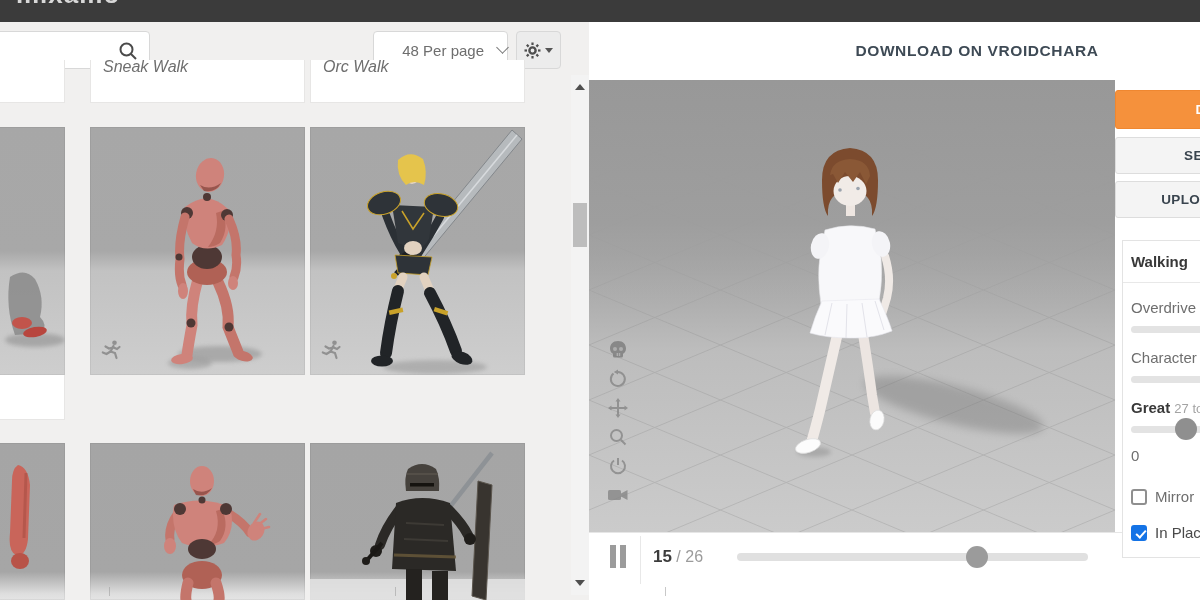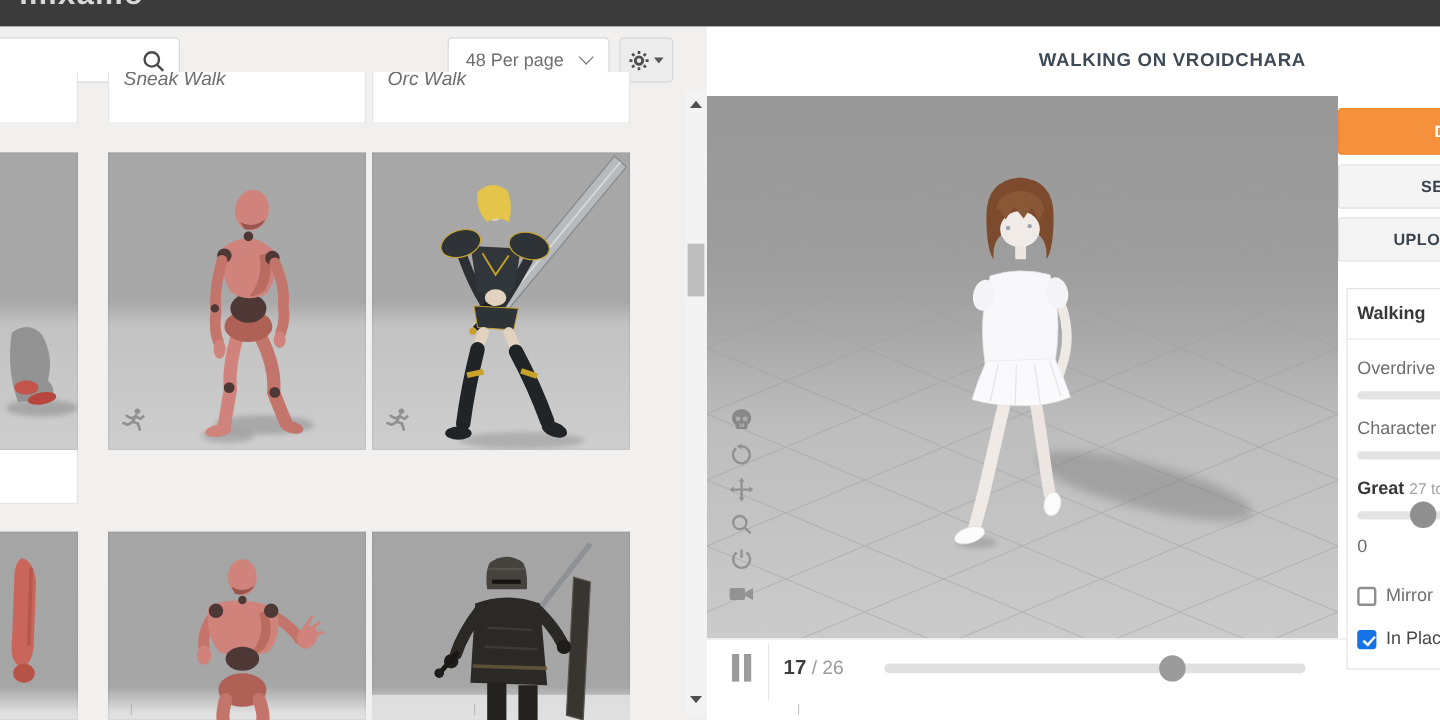--- a/index.html
+++ b/index.html
@@ -15,21 +15,21 @@
   .left-panel { position:absolute; left:0; top:22px; width:589px; height:578px; background:#f1f0ef; overflow:hidden; }
 
   .search-box { position:absolute; left:-60px; top:9px; width:210px; height:38px; background:#fff;
                 border:1px solid #d8d8d8; border-radius:4px; }
   .search-box input { position:absolute; left:8px; top:0; width:160px; height:36px; border:none; outline:none;
                       font-size:15px; color:#555; background:transparent; font-family:"Liberation Sans",sans-serif; }
   .search-box .mag { position:absolute; right:11px; top:9px; }
 
   .perpage { position:absolute; left:373px; top:9px; width:135px; height:38px; background:#fff;
              border:1px solid #d8d8d8; border-radius:4px; color:#6e6e6e; font-size:15px;
-             display:flex; align-items:center; justify-content:center; gap:14px; cursor:pointer; }
+             display:flex; align-items:center; justify-content:flex-end; gap:14px; cursor:pointer; }
   .chev { width:9px; height:9px; border-right:1.6px solid #777; border-bottom:1.6px solid #777;
           transform:rotate(45deg); margin-top:-5px; }
   .gear-btn { position:absolute; left:516px; top:9px; width:45px; height:38px; background:#ececec;
               border:1px solid #d8d8d8; border-radius:4px; display:flex; align-items:center; justify-content:center; gap:4px; cursor:pointer; }
   .caret-down { width:0; height:0; border-left:4px solid transparent; border-right:4px solid transparent; border-top:5px solid #555; }
 
   
   .card-label { position:absolute; width:215px; background:#fff; border:1px solid #e7e6e5; border-top:none;
                 color:#6e6e6e; font-size:16px; overflow:hidden;font-style:italic; }
   .label-a { top:38px; height:43px; }
@@ -102,21 +102,21 @@
                        border-right:2px solid #fff; border-bottom:2px solid #fff; transform:rotate(42deg); }
   .cb-label { font-size:15px; color:#6e6e6e; }
   .cb-row.inplace .cb-label { color:#494949; }
 </style>
 </head>
 <body>
 
 <div id="app">
 
   <div class="right-section">
-    <div class="viewer-title">WALKING ON VROIDCHARA</div>
+    <div class="viewer-title">DOWNLOAD ON VROIDCHARA</div>
 
     <div class="viewer">
       <svg class="scene" width="526" height="452" viewBox="0 0 526 452">
         <defs>
           <filter id="b4" x="-50%" y="-50%" width="200%" height="200%">
               <feGaussianBlur stdDeviation="4"></feGaussianBlur>
             </filter>
           <filter id="b2" x="-50%" y="-50%" width="200%" height="200%">
               <feGaussianBlur stdDeviation="2"></feGaussianBlur>
             </filter>
@@ -232,21 +232,21 @@
         </div>
       </div>
     </div>
 
     <div class="playbar">
       <div class="pause-btn">
           <i></i>
           <i></i>
         </div>
       <div class="play-divider"></div>
-      <div class="frame-counter"><b>17</b><span> / </span><span>26</span></div>
+      <div class="frame-counter"><b>15</b><span> / </span><span>26</span></div>
       <div class="seek">
         <div class="handle"></div>
       </div>
     </div>
 
     <div class="btn btn-download">DOWNLOAD</div>
     <div class="btn btn-gray btn-send">SEND TO AERO</div>
     <div class="btn btn-gray btn-upload">UPLOAD CHARACTER</div>
 
     <div class="settings">

